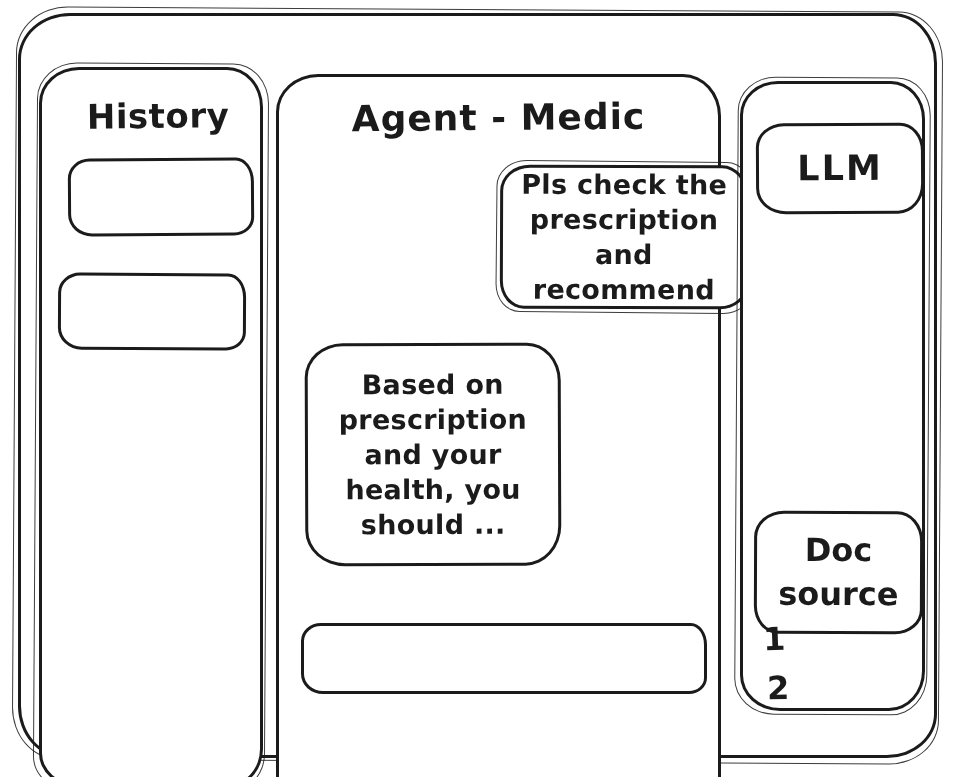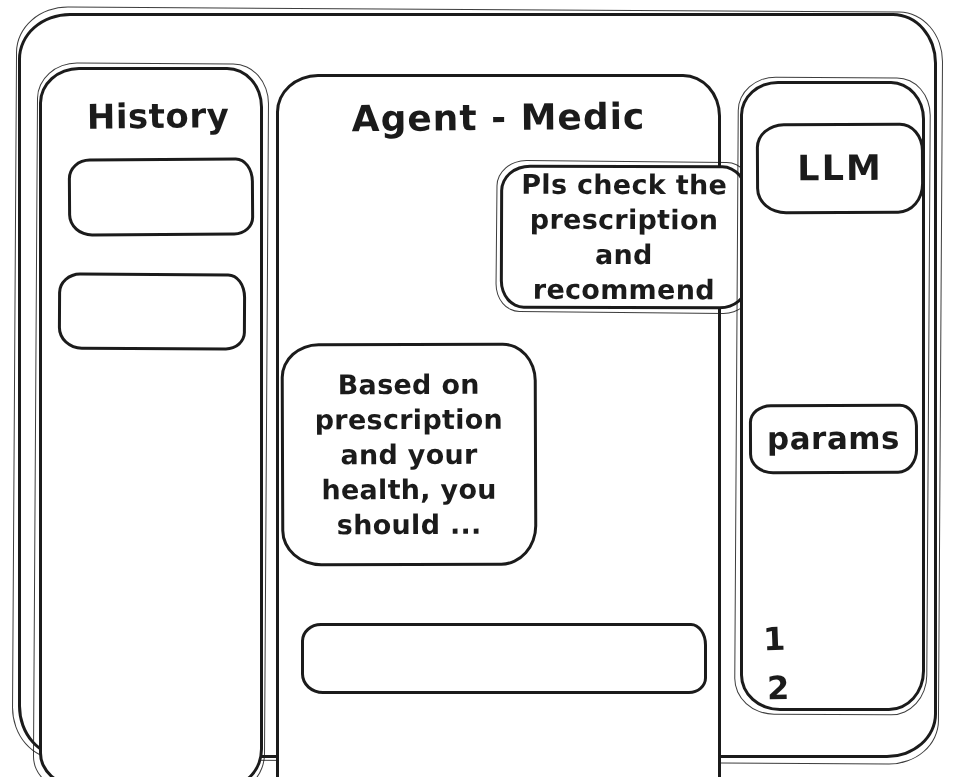--- a/index.html
+++ b/index.html
@@ -91,21 +91,21 @@
     line-height:1.3;
     letter-spacing:.3px;
   }
   .bubble.user{
     left:177px; top:88px; width:248px; height:144px;
     border-radius:30px 26px 28px 24px / 26px 30px 24px 28px;
     transform:rotate(.2deg);
     margin-left:44px;
   }
   .bubble.agent{
-    left:2px; top:266px; width:256px; height:223px;
+    left:26px; top:266px; width:256px; height:223px;
     border-radius:38px 34px 36px 40px / 34px 38px 40px 36px;
     transform:rotate(-.2deg);
   }
   .chat-input{
     position:absolute;
     left:22px; top:546px; width:406px; height:71px;
     border:3px solid var(--ink);
     background:var(--paper);
     border-radius:20px 16px 18px 22px / 18px 22px 16px 20px;
     font:inherit;
@@ -188,19 +188,19 @@
       <div class="bubble agent">Based on
 prescription
 and your
 health, you
 should ...</div>
       <input class="chat-input" type="text" aria-label="message input" placeholder="" style="">
     </main>
 
     <aside class="sketch tools-panel dbl" style="position:absolute;left:719px;top:65px;">
       <button class="tool-btn llm">LLM</button>
-      <button class="tool-btn params">params</button>
+      <button class="tool-btn doc">Doc source</button>
       <div class="doc-item one">1</div>
       <div class="doc-item two">2</div>
     </aside>
 
   </div>
 </div>
 
 </body></html>

